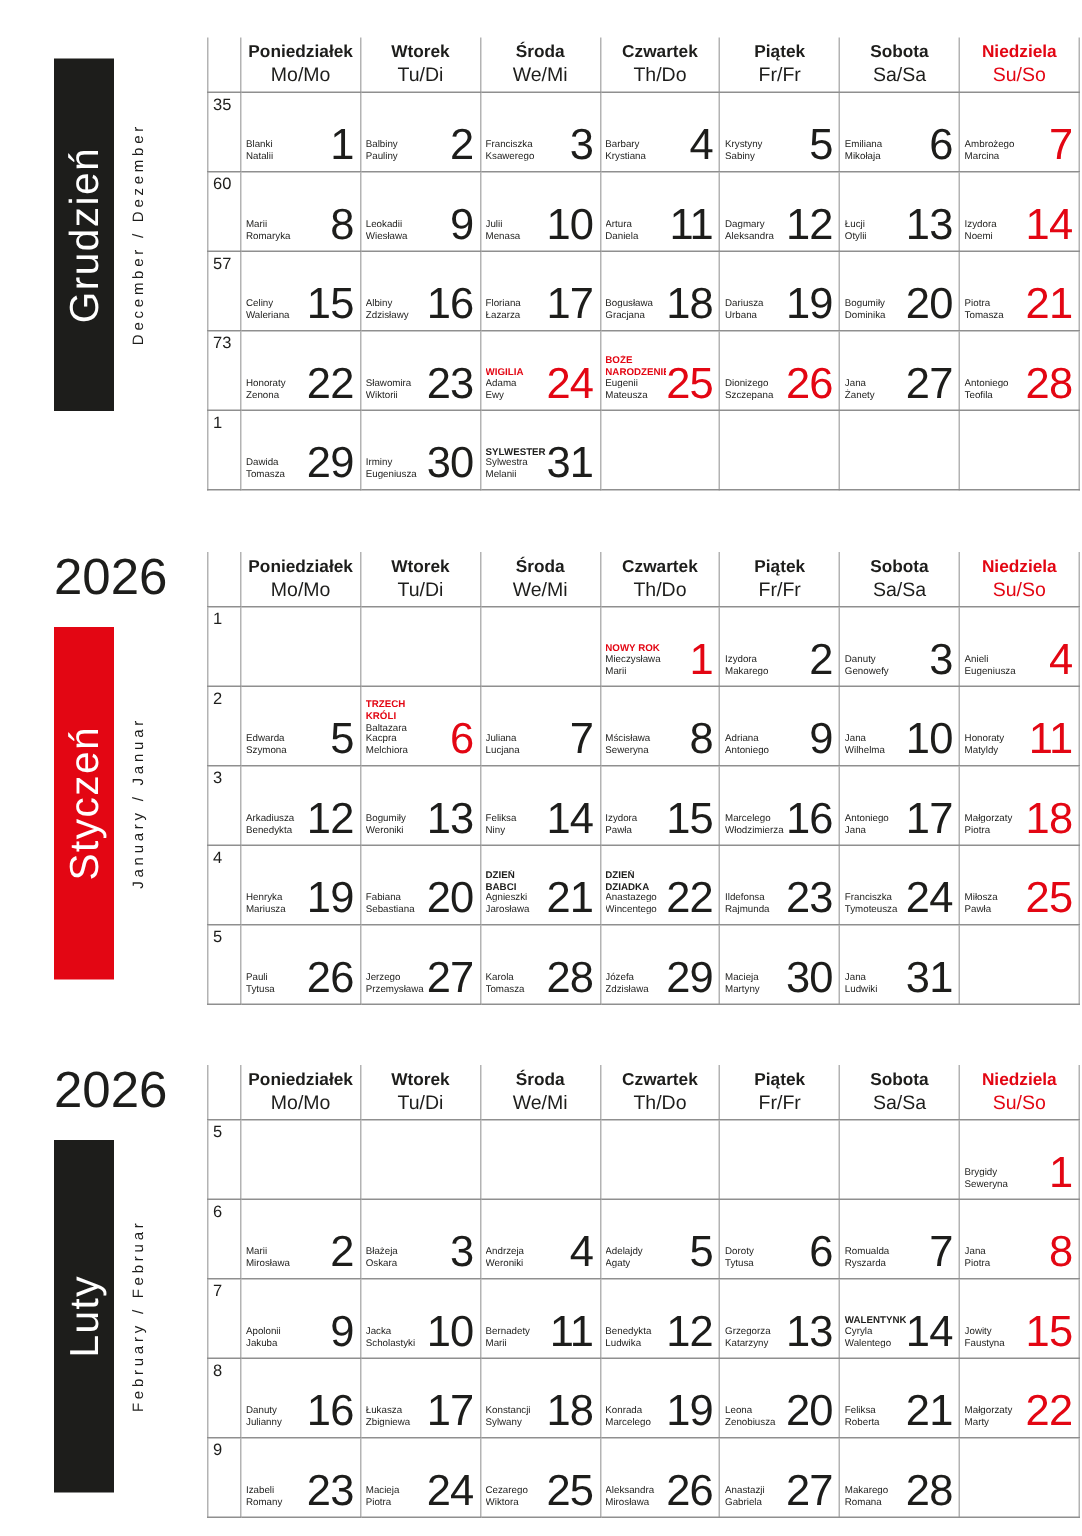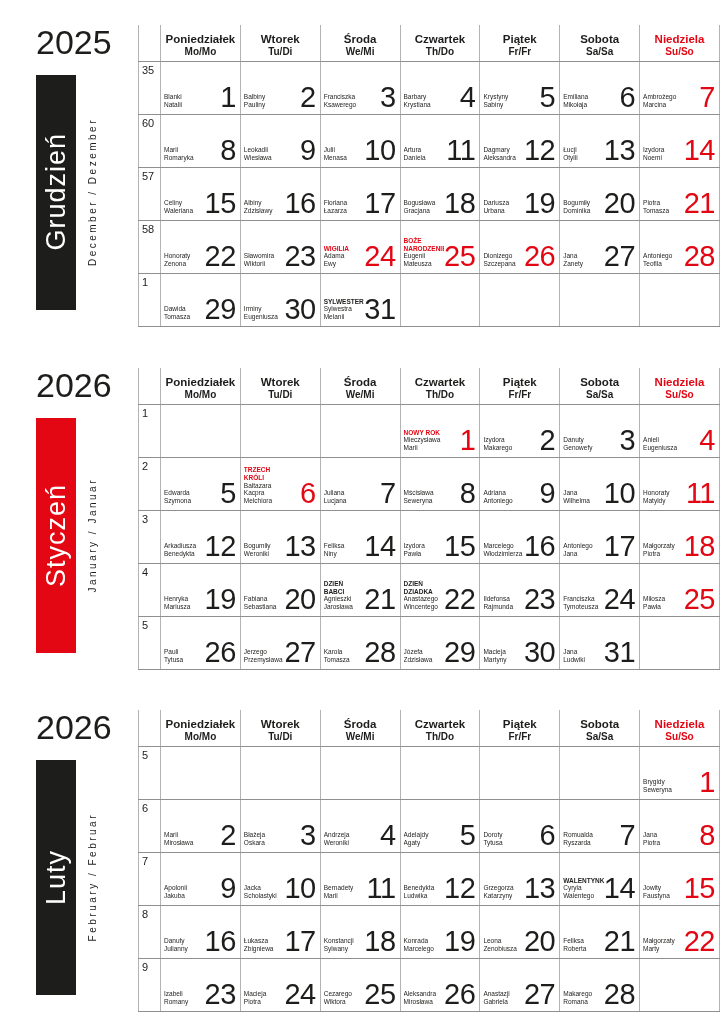--- a/index.html
+++ b/index.html
@@ -13,38 +13,37 @@
   .month-bar.redbar{background:#e30613;}
   .month-name{writing-mode:vertical-rl;transform:rotate(180deg);color:#fff;font-size:27px;letter-spacing:1px;white-space:nowrap;}
   .month-sub{height:235px;margin-left:5px;width:22px;display:flex;align-items:center;justify-content:center;}
   .month-sub span{writing-mode:vertical-rl;transform:rotate(180deg);font-size:10px;letter-spacing:2.5px;color:#1d1d1b;white-space:nowrap;}
   table.grid{border-collapse:collapse;table-layout:fixed;width:582px;}
   th,td{padding:0;}
   thead th{border-bottom:1px solid #8f8f8f;border-right:1px solid #b3b3b3;vertical-align:bottom;padding-bottom:4px;text-align:center;height:32px;font-weight:normal;}
   thead th.wkcol{border-left:1px solid #b3b3b3;}
   col.wk{width:22px;}
   .dname{font-size:11.5px;font-weight:bold;color:#1d1d1b;}
-  .dabbr{font-size:10px;color:#1d1d1b;margin-top:1px;font-weight:bold;}
+  .dabbr{font-size:13px;color:#1d1d1b;margin-top:1px;}
   th.red .dname,th.red .dabbr{color:#e30613;text-align:center;}
   tbody td{border:1px solid #b3b3b3;border-bottom:1px solid #8f8f8f;height:50px;background:#fff;}
   tbody td.wknum{vertical-align:top;font-size:11px;padding:2px 0 0 3px;color:#1d1d1b;}
   .cellin{display:flex;justify-content:space-between;align-items:flex-end;height:100%;box-sizing:border-box;padding:2px 4px 5px 3px;}
   .names{font-size:6.5px;line-height:1.2;color:#1d1d1b;width:46px;overflow:hidden;}
   .holiday{font-weight:bold;font-size:6.5px;color:#1d1d1b;text-transform:uppercase;}
   .holiday.red{color:#e30613;}
   .num{font-size:29px;line-height:0.8;color:#1d1d1b;letter-spacing:-0.5px;}
   .num.red{color:#e30613;}
 </style>
 </head>
 <body>
 
 <div id="calendar-root">
     <section class="month-block" style="top: 25px;">
       <div class="left-col">
-        <div class="year">2025</div>
         <div class="bar-row">
           <div class="month-bar black">
             <span class="month-name">Grudzień</span>
           </div>
           <div class="month-sub">
             <span>December / Dezember</span>
           </div>
         </div>
       </div>
       <table class="grid">
@@ -284,21 +283,21 @@
               <div class="cellin">
                 <div class="names">
                   <div class="nm">Piotra</div>
                   <div class="nm">Tomasza</div>
                 </div>
                 <div class="num red">21</div>
               </div>
             </td>
           </tr>
           <tr>
-            <td class="wknum">58</td>
+            <td class="wknum">73</td>
             <td class="daycell">
               <div class="cellin">
                 <div class="names">
                   <div class="nm">Honoraty</div>
                   <div class="nm">Zenona</div>
                 </div>
                 <div class="num">22</div>
               </div>
             </td>
             <td class="daycell">

